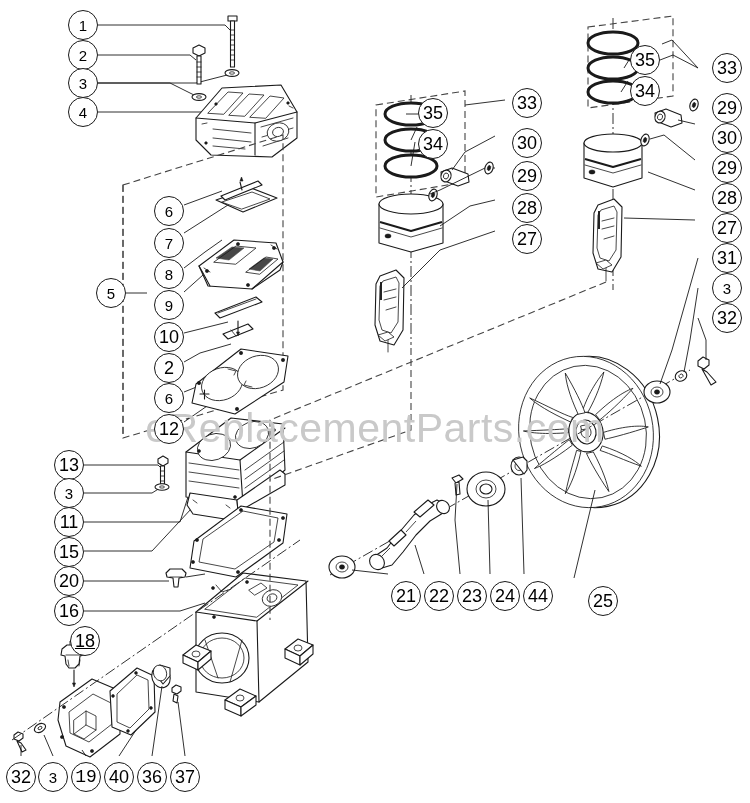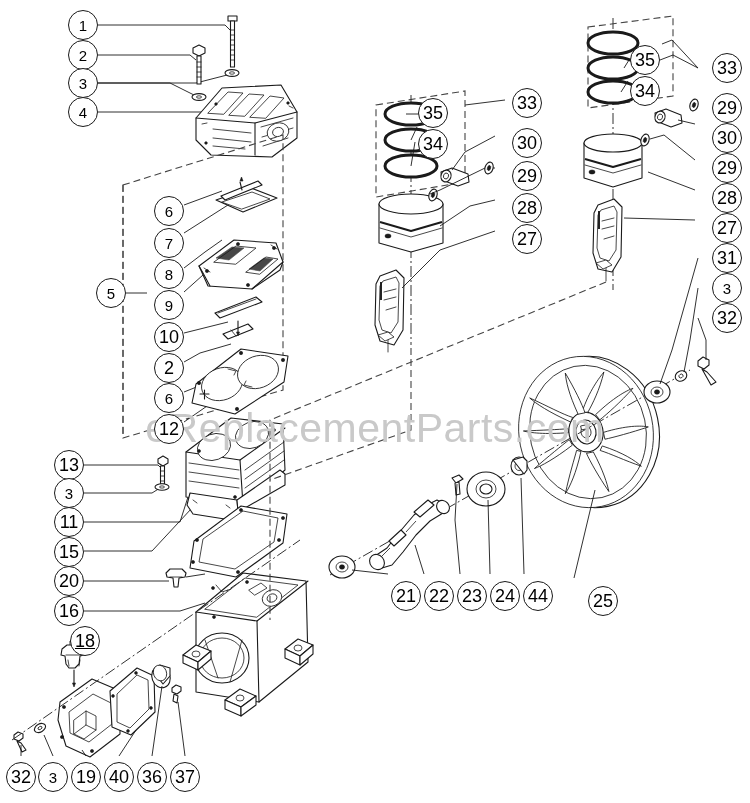--- a/index.html
+++ b/index.html
@@ -504,21 +504,21 @@
       <div class="cal small" style="left: 154px; top: 414px;">12</div>
       <div class="cal small" style="left: 54px; top: 450px;">13</div>
       <div class="cal" style="left: 54px; top: 478px;">3</div>
       <div class="cal small" style="left: 54px; top: 507px;">11</div>
       <div class="cal small" style="left: 54px; top: 537px;">15</div>
       <div class="cal small" style="left: 54px; top: 566px;">20</div>
       <div class="cal small" style="left: 54px; top: 596px;">16</div>
       <div class="cal small" style="left: 70px; top: 626px; text-decoration: underline;">18</div>
       <div class="cal small" style="left: 6px; top: 762px;">32</div>
       <div class="cal" style="left: 38px; top: 762px;">3</div>
-      <div class="cal small" style="left: 71px; top: 762px;">19</div>
+      <div class="cal small" style="left: 71px; top: 762px; font-family: Liberation Mono, monospace;">19</div>
       <div class="cal small" style="left: 104px; top: 762px;">40</div>
       <div class="cal small" style="left: 137px; top: 762px;">36</div>
       <div class="cal small" style="left: 170px; top: 762px;">37</div>
       <div class="cal small" style="left: 391px; top: 581px;">21</div>
       <div class="cal small" style="left: 424px; top: 581px;">22</div>
       <div class="cal small" style="left: 457px; top: 581px;">23</div>
       <div class="cal small" style="left: 490px; top: 581px;">24</div>
       <div class="cal small" style="left: 523px; top: 581px;">44</div>
       <div class="cal small" style="left: 588px; top: 586px;">25</div>
       <div class="cal small" style="left: 418px; top: 98px;">35</div>

